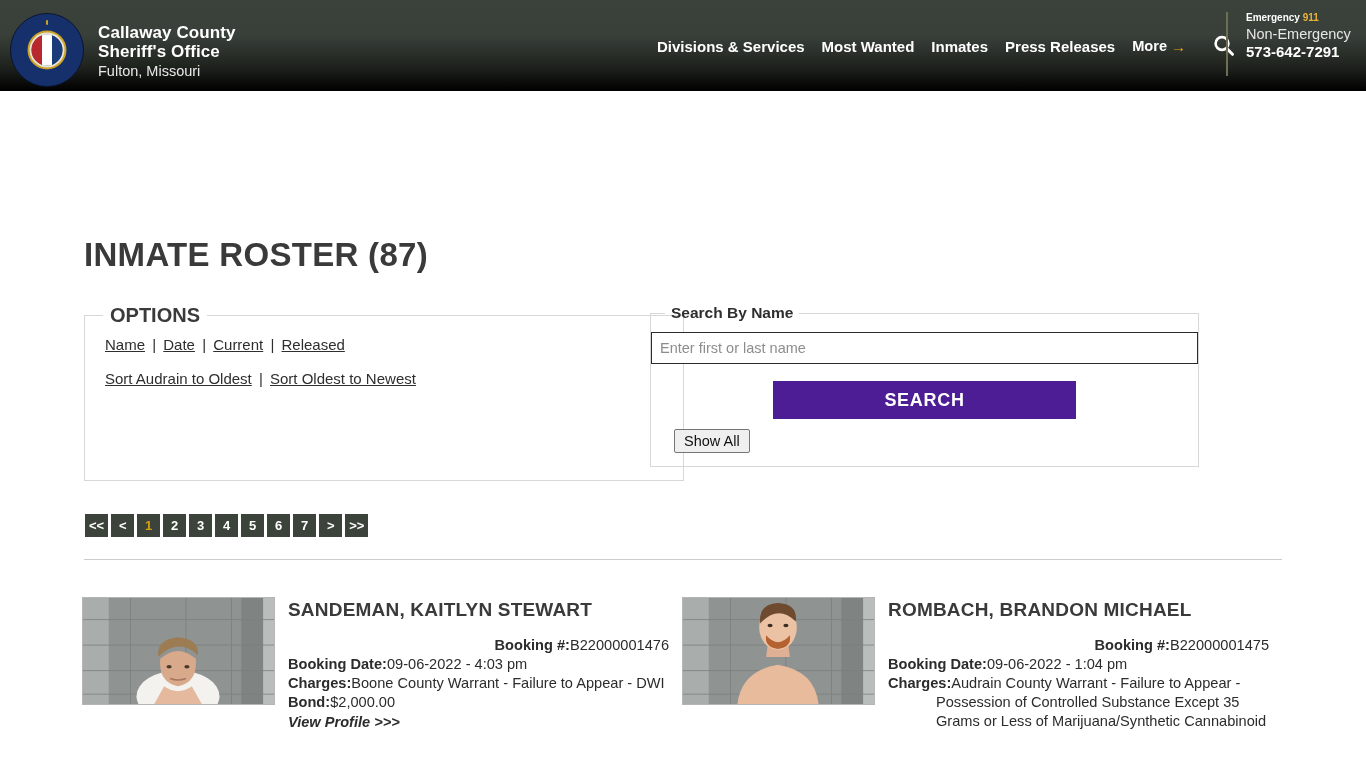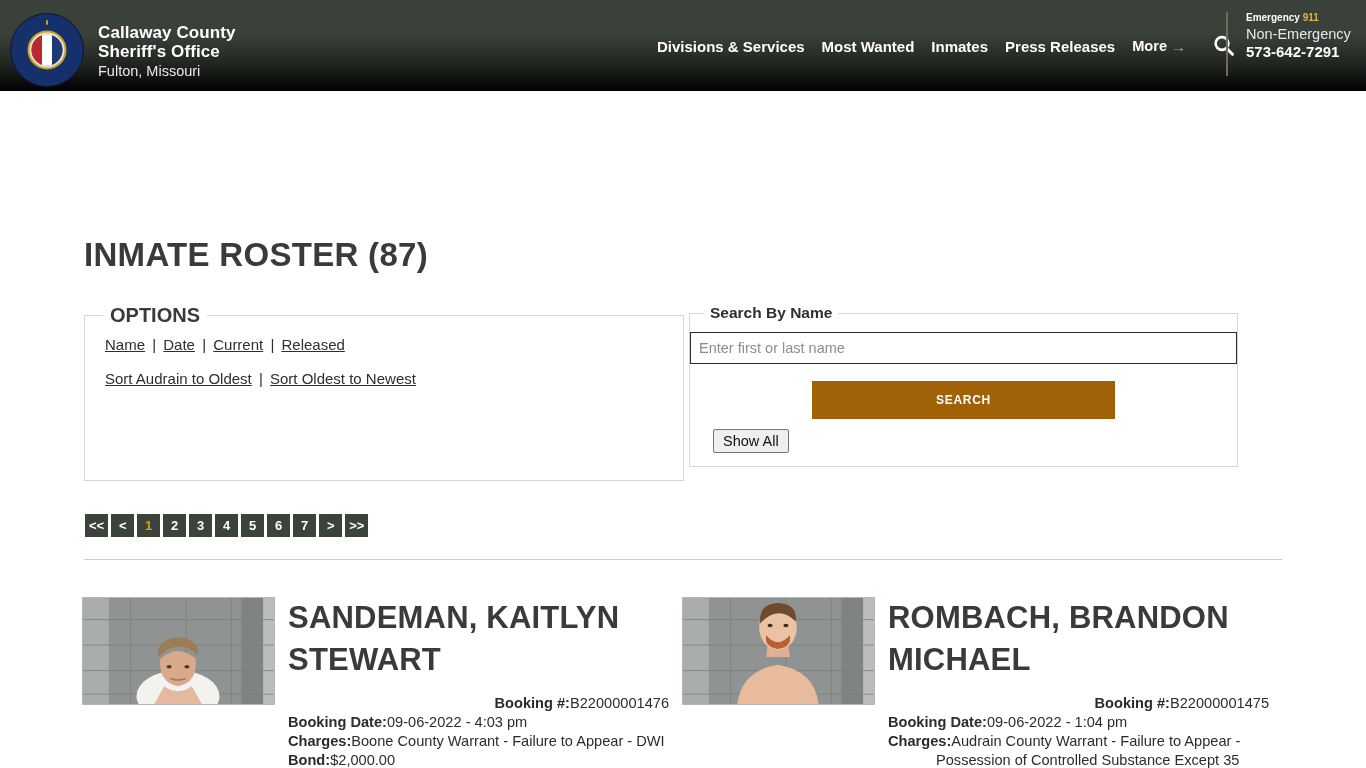--- a/index.html
+++ b/index.html
@@ -156,21 +156,21 @@
   .opt-link {
     color: #2e2e2e;
     text-decoration: underline;
     cursor: pointer;
   }
   .opt-sep { color: #2e2e2e; padding: 0 3px; }
 
   
   .search-box {
     position: absolute;
-    left: 689px; top: 213px;
+    left: 650px; top: 213px;
     width: 542px; height: 163px;
     border: 1px solid #d7d7d7;
     margin: 0; padding: 0;
   }
   .search-box legend {
     margin-left: 14px;
     padding: 0 6px;
     font-size: 15.5px;
     font-weight: bold;
     color: #2e2e2e;
@@ -184,25 +184,25 @@
     font-family: "Liberation Sans", sans-serif;
     padding: 0 8px;
     color: #333;
     background: #fff;
   }
   .search-input::placeholder { color: #8d8d8d; }
   .search-submit {
     display: block;
     margin: 17px auto 0 auto;
     width: 303px; height: 38px;
-    background: #a16207;
+    background: #4c1d95;
     color: #ffffff;
     border: 0;
     font-family: "Liberation Sans", sans-serif;
-    font-size: 12px;
+    font-size: 18px;
     font-weight: bold;
     letter-spacing: .7px;
     cursor: pointer;
   }
   .show-all-wrap {
     padding-left: 23px;
     padding-top: 10px;
   }
   .show-all-btn {
     font-family: "Liberation Sans", sans-serif;
@@ -267,21 +267,21 @@
     overflow: hidden;
     background: #8a8d8c;
   }
   .mug svg { display: block; width: 100%; height: 100%; }
   .inmate-info {
     padding-left: 13px;
     width: 394px;
   }
   .inmate-name {
     margin: 0;
-    font-size: 31px;
+    font-size: 19px;
     font-weight: bold;
     color: #3a3a3a;
     line-height: 1.36;
     letter-spacing: .2px;
   }
   .detail {
     font-size: 14.6px;
     color: #2c2c2c;
     line-height: 1.3;
     padding-left: 48px;

